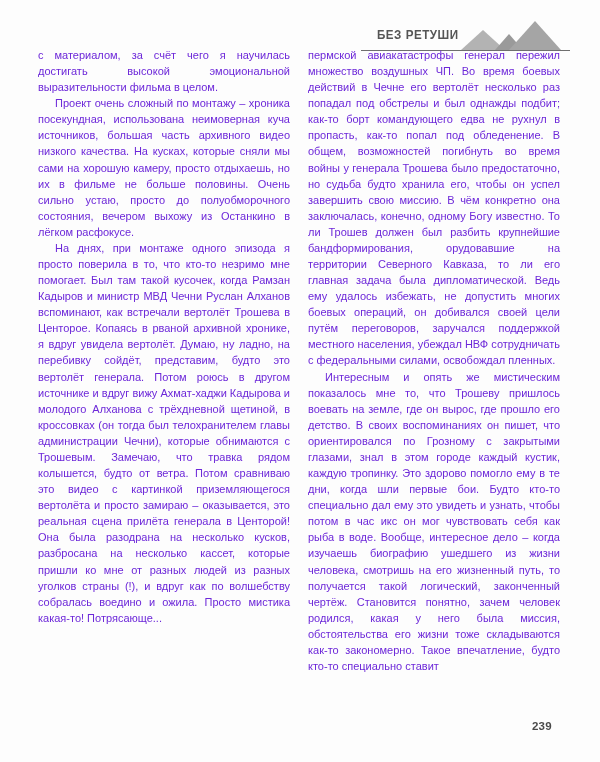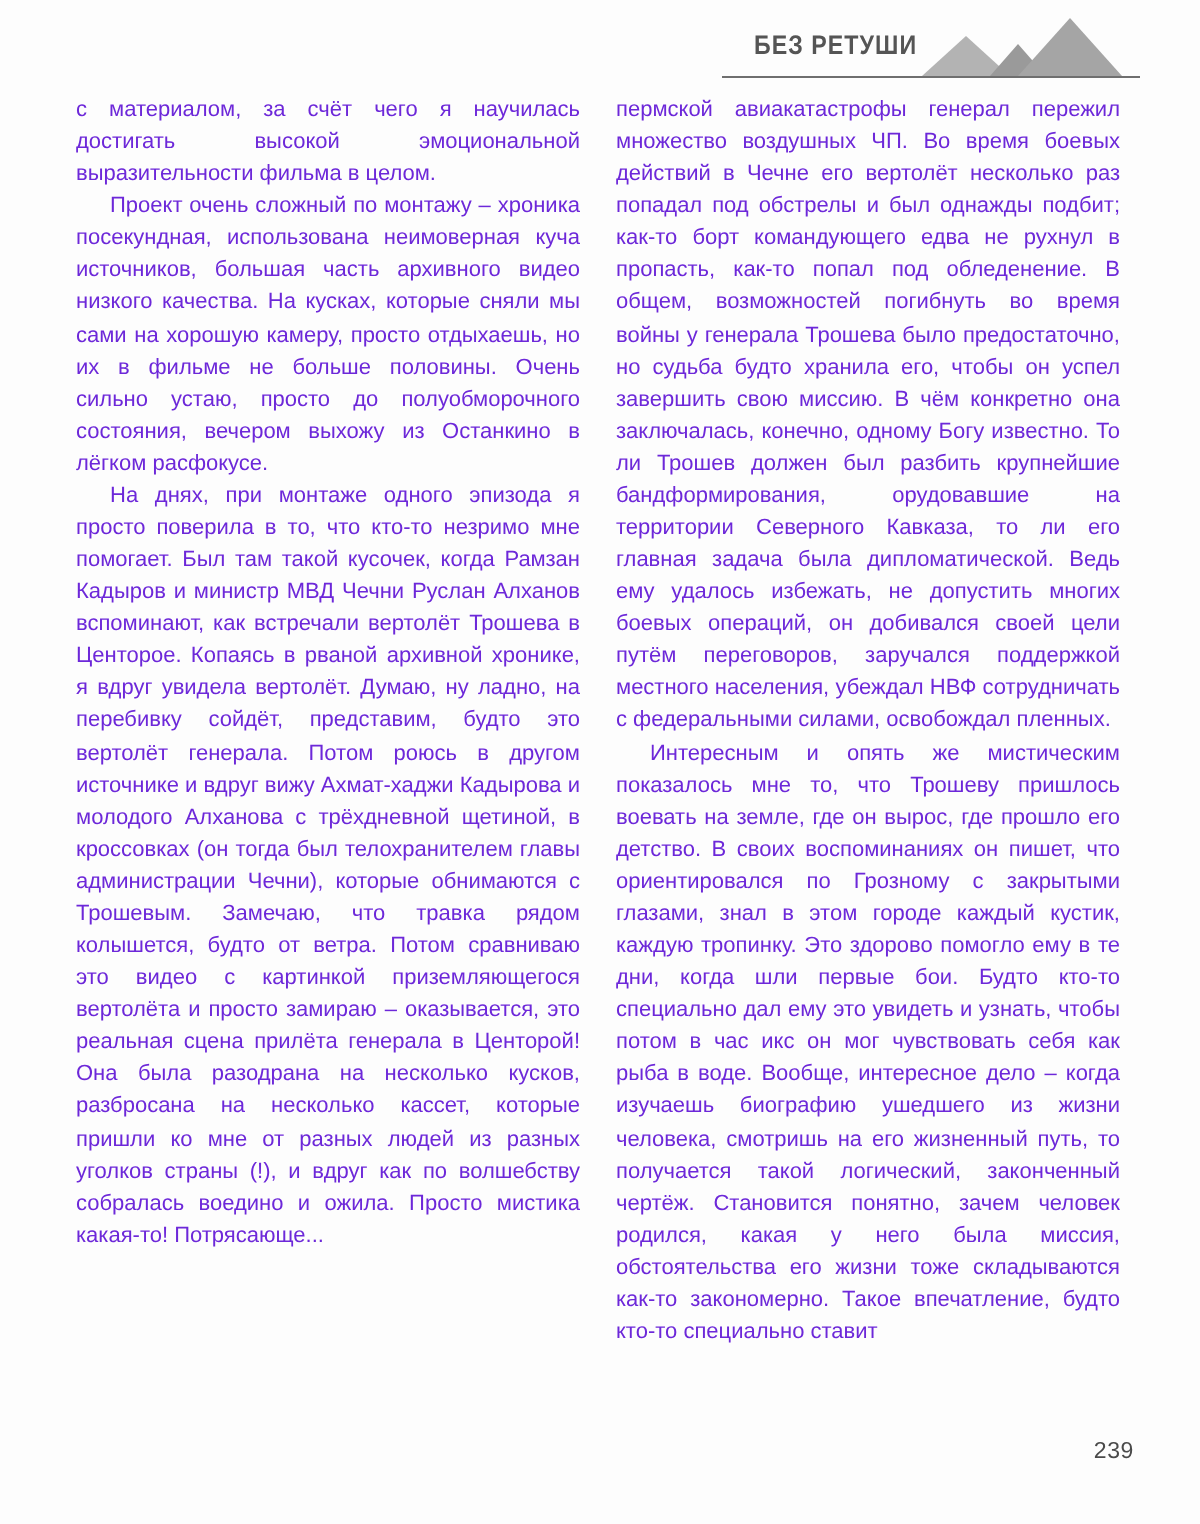--- a/index.html
+++ b/index.html
@@ -20,21 +20,21 @@
     position: relative;
     width: 600px;
     height: 762px;
     background: #fdfdfd;
   }
 
   
   .running-head {
     position: absolute;
     left: 305px;
-    top: 8px;
+    top: 20px;
     width: 265px;
     height: 36px;
   }
   .running-head-inner {
     position: relative;
     width: 100%;
     height: 100%;
   }
   .rh-title {
     position: absolute;
@@ -83,24 +83,24 @@
   .col p {
     margin: 0;
     text-indent: 17px;
     hyphens: manual;
   }
   .col p.cont     { text-indent: 0; }
 
   
   .folio {
     position: absolute;
-    right: 33px;
+    right: 48px;
     bottom: 30px;
     font-size: 11.5px;
-    font-weight: normal;
+    font-weight: bold;
     color: #4a4a4a;
     letter-spacing: 0.3px;
   }
 </style>
 </head>
 <body>
 
 <div class="page">
 
   <div class="running-head">

